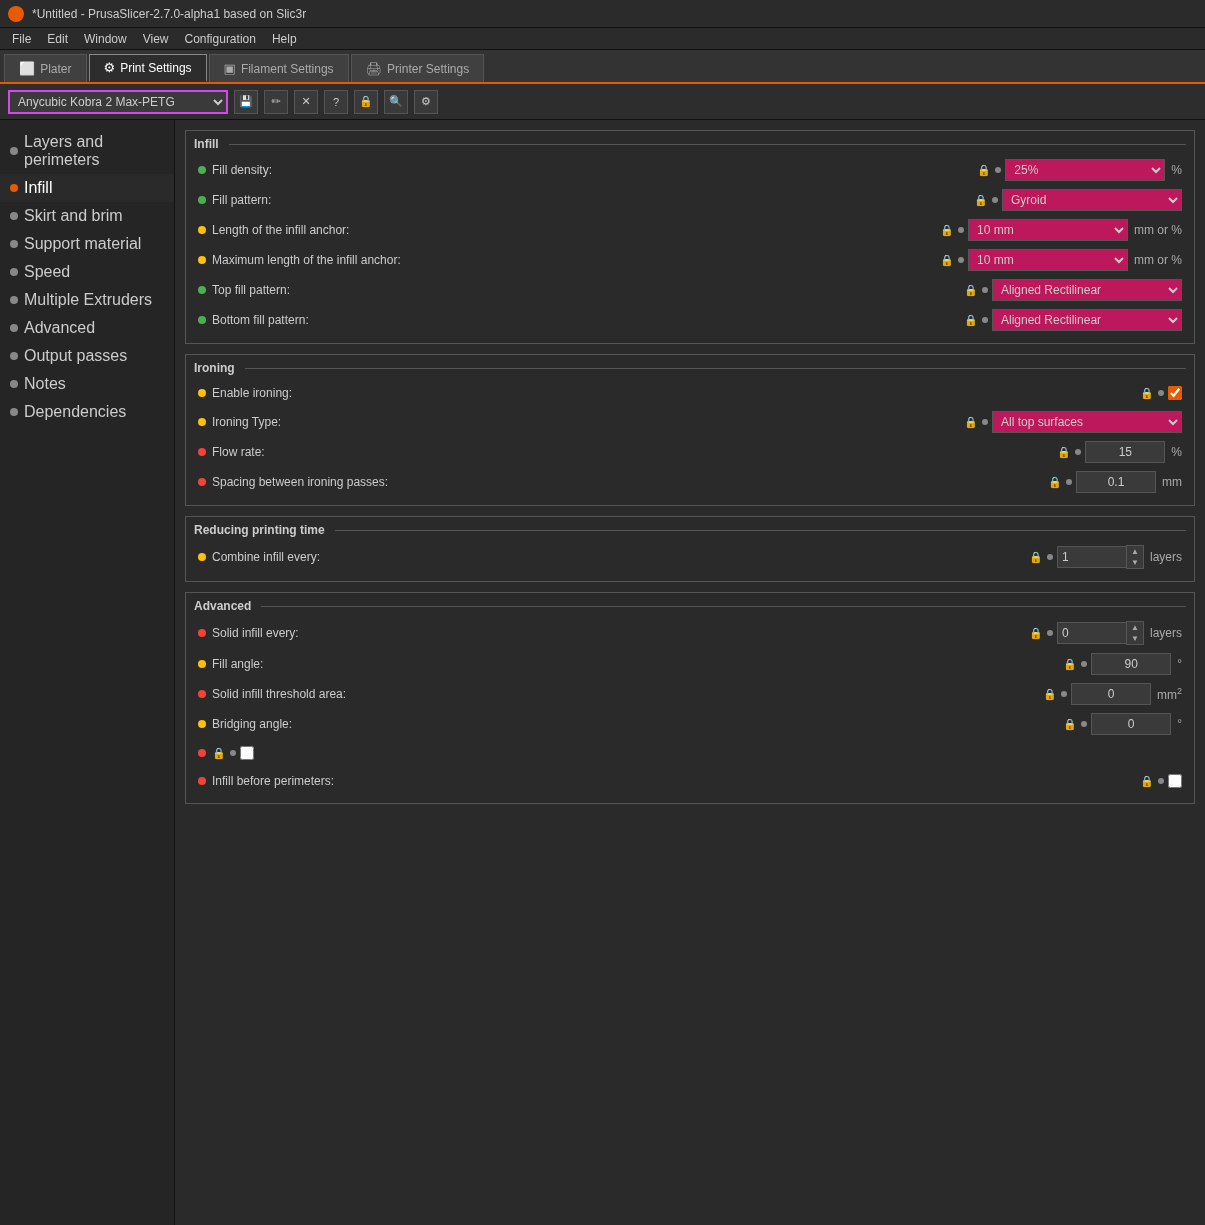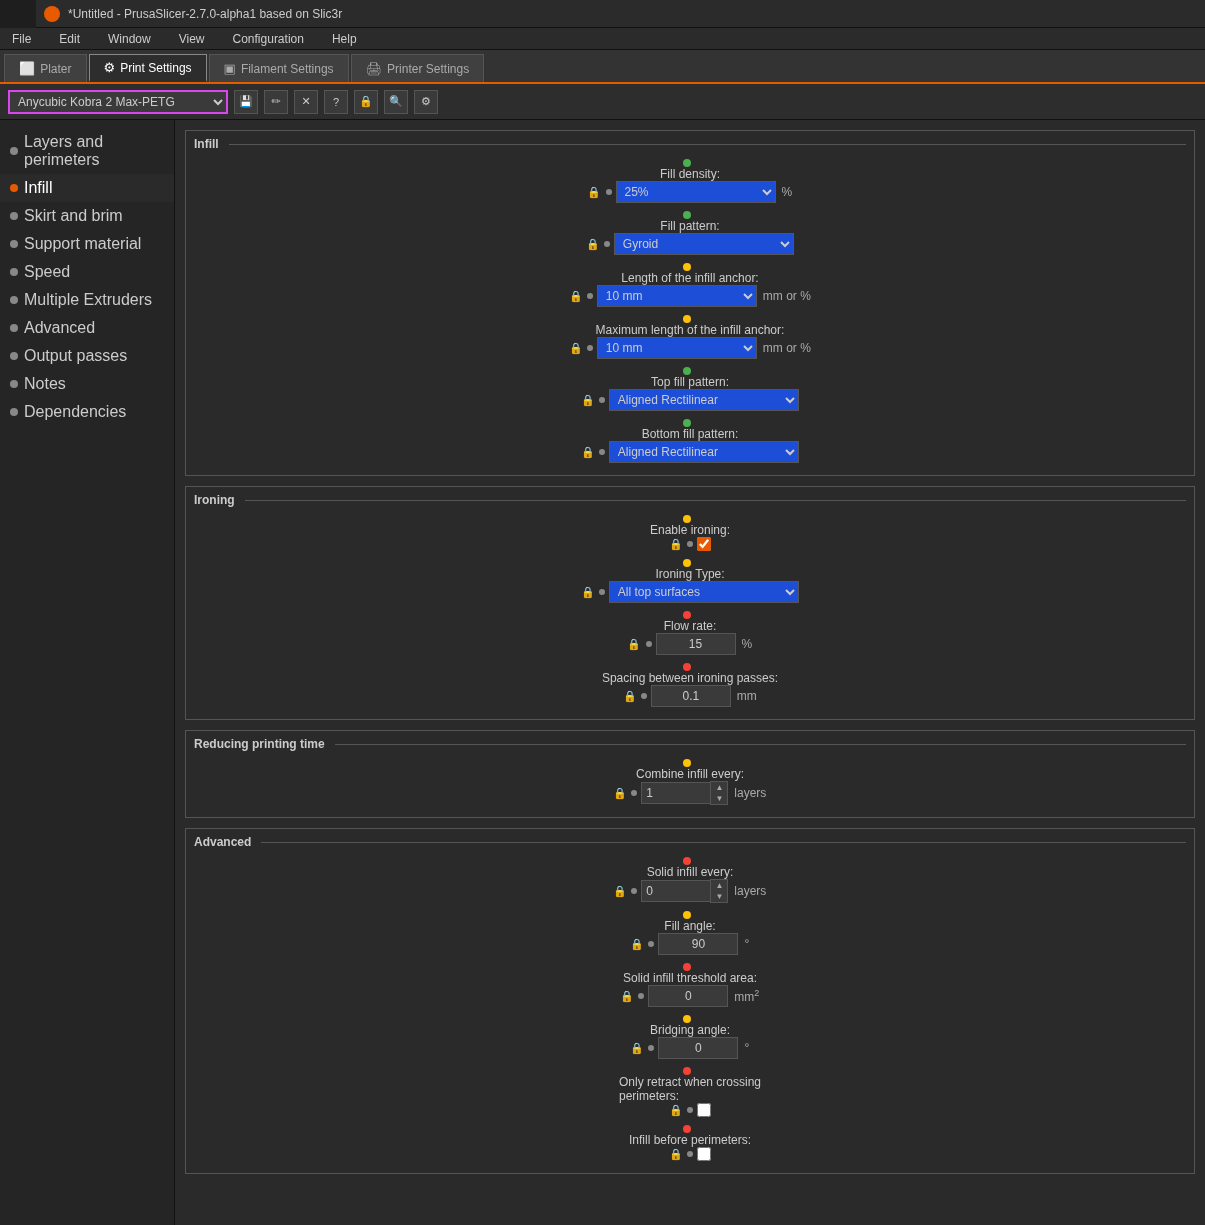--- a/index.html
+++ b/index.html
@@ -14,38 +14,37 @@
     
     #titlebar {
       background: #2b2b2b;
       height: 28px;
       display: flex;
       align-items: center;
       padding: 0 8px;
       color: #ccc;
       font-size: 12px;
       border-bottom: 1px solid #111;
-      margin-left: 36px;
     }
     #titlebar-logo {
       width: 16px; height: 16px;
       background: #e85a00;
       border-radius: 50%;
       margin-right: 8px;
       flex-shrink: 0;
     }
     
     #menubar {
       background: #2b2b2b;
       height: 22px;
       display: flex;
       align-items: center;
       padding: 0 4px;
       border-bottom: 1px solid #111;
-      gap: 12px;
+      gap: 0;
     }
     .menu-item {
       padding: 2px 8px;
       color: #ccc;
       cursor: pointer;
       font-size: 12px;
     }
     
     #tabbar {
       background: #333;
@@ -150,21 +149,20 @@
     }
     .section-body {
       padding: 2px 0 8px 0;
     }
     
     .setting-row {
       display: flex;
       align-items: center;
       padding: 4px 12px;
       min-height: 28px;
-      flex-direction: column;
     }
     .row-indicator {
       width: 8px; height: 8px;
       border-radius: 50%;
       flex-shrink: 0;
       margin-right: 6px;
     }
     .ind-green { background: #4caf50; }
     .ind-yellow { background: #ffc107; }
     .ind-red { background: #f44336; }
@@ -187,21 +185,21 @@
       color: #888;
       font-size: 11px;
       cursor: pointer;
     }
     .row-dot {
       width: 6px; height: 6px;
       border-radius: 50%;
       background: #888;
     }
     .setting-select {
-      background: #1d4ed8;
+      background: #be185d;
       border: 1px solid #555;
       color: #ccc;
       height: 22px;
       padding: 0 4px;
       font-size: 12px;
       min-width: 160px;
     }
     .setting-input {
       background: #3a3a3a;
       border: 1px solid #555;
@@ -584,21 +582,20 @@
           <div class="row-controls">
             <span class="lock-icon-gray">🔒</span>
             <span class="row-dot"></span>
             <input type="text" class="setting-input" value="0" style="">
             <span class="setting-unit">°</span>
           </div>
         </div>
 
         <div class="setting-row">
           <span class="row-indicator ind-red"></span>
-          <span class="row-label">Only retract when crossing<br>perimeters:</span>
           <div class="row-controls">
             <span class="lock-icon-gray">🔒</span>
             <span class="row-dot"></span>
             <input type="checkbox" class="setting-checkbox" style="">
           </div>
         </div>
 
         <div class="setting-row">
           <span class="row-indicator ind-red"></span>
           <span class="row-label">Infill before perimeters:</span>

